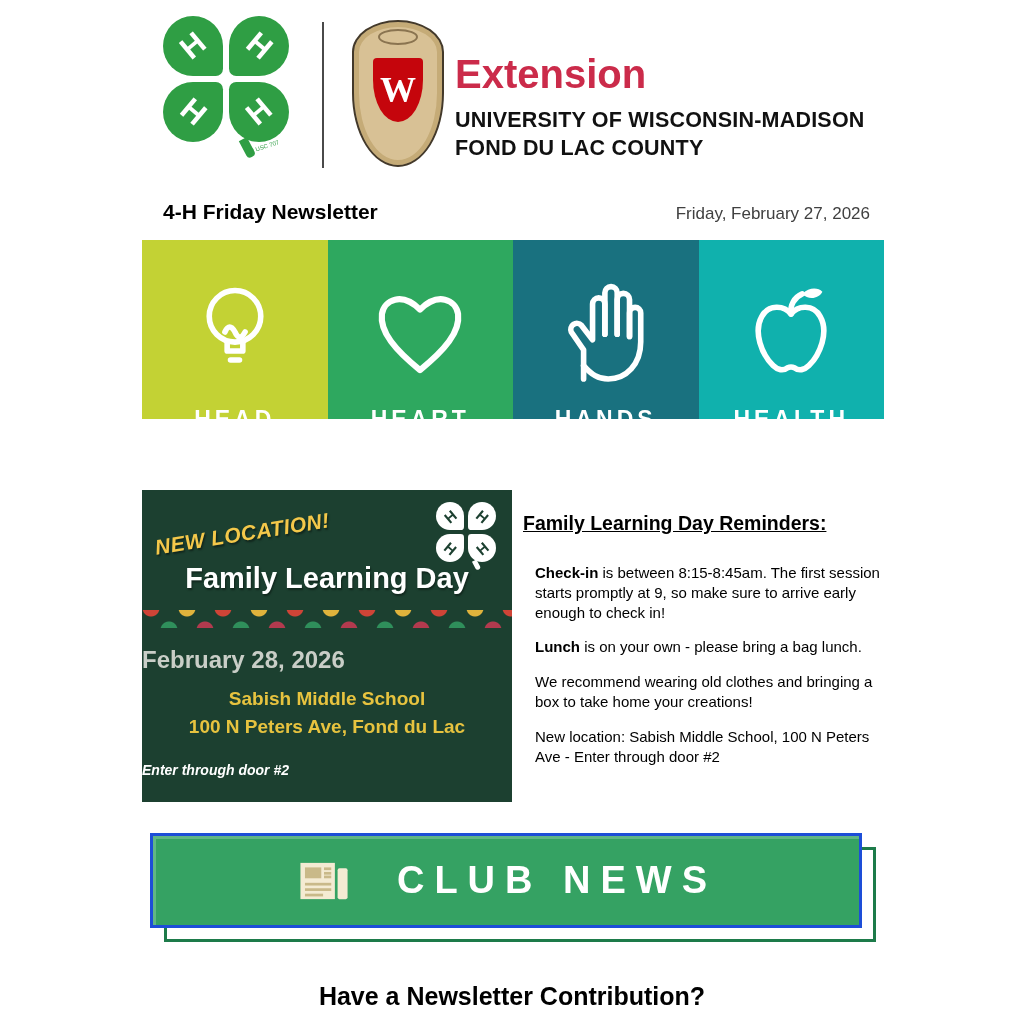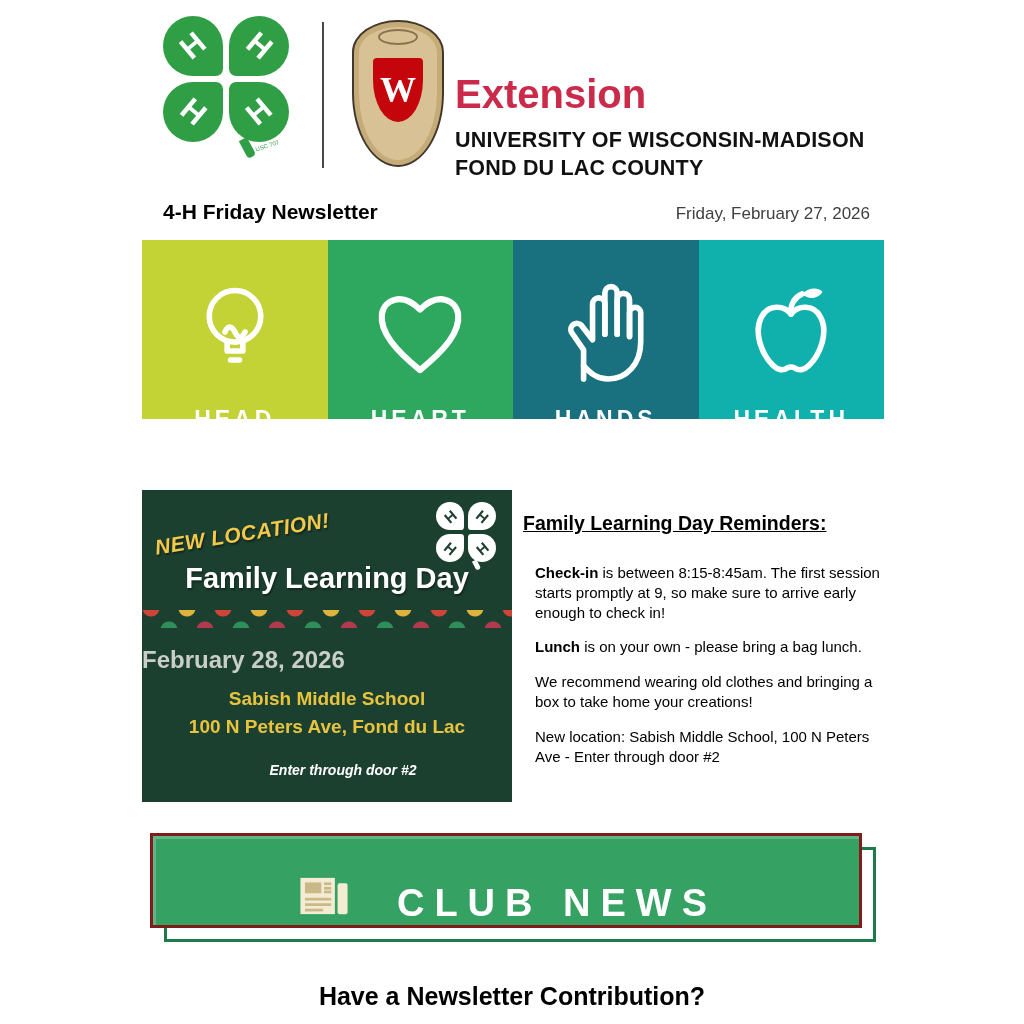--- a/index.html
+++ b/index.html
@@ -28,21 +28,21 @@
 
   #crest { position:absolute; left:352px; top:20px; width:92px; height:147px; background:#d8c195;
     border:2px solid #43392a; border-radius:46px 46px 46px 46px / 32px 32px 74px 74px;
     box-shadow: inset 0 0 0 5px #c5ab77; display:flex; justify-content:center; }
   #crest .crest-shield { margin-top:36px; width:50px; height:64px; background:#c5050c;
     border-radius:4px 4px 25px 25px / 4px 4px 42px 42px; display:flex; align-items:center; justify-content:center; }
   #crest .crest-shield span { font-family:"Liberation Serif", serif; font-weight:700; font-size:36px; color:#fff; }
   #crest::before { content:""; position:absolute; top:7px; width:36px; height:12px;
     border:2px solid #8a7450; border-radius:50%; }
 
-  #brand-text { position:absolute; left:455px; top:52px;margin-top:20px; }
+  #brand-text { position:absolute; left:455px; top:52px; }
   #brand-text .ext { font-size:40px; font-weight:700; color:#cb2b4a; margin-bottom:10px; }
   #brand-text .uni, #brand-text .county { font-size:21.5px; font-weight:700; color:#111; letter-spacing:0.2px; line-height:1.3; }
 
   
   #masthead { position:absolute; left:142px; top:200px; width:742px; display:flex;
     justify-content:space-between; align-items:baseline; padding:0 14px 0 21px; }
   #masthead .nl-title { font-size:21px; font-weight:700; color:#000; }
   #masthead .nl-date { font-size:17px; color:#404040; }
 
   
@@ -73,35 +73,35 @@
       radial-gradient(circle at 27px 20px, #2f8f5b 8px, transparent 9px),
       radial-gradient(circle at 45px -2px, #e0b33c 8px, transparent 9px),
       radial-gradient(circle at 63px 20px, #b23a4e 8px, transparent 9px);
     background-size:72px 18px; }
   #flyer .f-date { position:absolute; left:0; right:0; top:156px; text-align:left; font-size:24px;
     font-weight:700; color:#c9cec7; }
   #flyer .f-venue { position:absolute; left:0; right:0; top:198px; text-align:center; font-size:19px;
     font-weight:700; color:#e7c33f; }
   #flyer .f-addr { position:absolute; left:0; right:0; top:226px; text-align:center; font-size:19px;
     font-weight:700; color:#e7c33f; }
-  #flyer .f-note { position:absolute; left:0; right:0; top:272px; text-align:center; font-size:14px;
-    font-weight:700; font-style:italic; color:#fff;padding-left:32px; }
+  #flyer .f-note { position:absolute; left:0; right:0; top:272px; text-align:left; font-size:14px;
+    font-weight:700; font-style:italic; color:#fff; }
 
   
   #reminders { position:absolute; left:523px; top:512px; width:358px; color:#000; }
   #reminders .rem-head { font-size:19.5px; font-weight:700; text-decoration:underline; margin-bottom:28px; }
   #reminders p { font-size:15px; line-height:1.32; margin-bottom:15px;margin-left:12px; }
   #reminders p strong { font-weight:700; }
 
   
   #club-echo { position:absolute; left:164px; top:847px; width:712px; height:95px;
     border:3px solid #1d7b4a; }
   #club-banner { position:absolute; left:150px; top:833px; width:712px; height:95px; background:#35a263;
-    border:3px solid #7f1d1d; box-shadow:inset 3px 3px 0 rgba(255,255,255,0.22);
-    display:flex; align-items:flex-end; justify-content:center; gap:44px; cursor:pointer; }
+    border:3px solid #1d4ed8; box-shadow:inset 3px 3px 0 rgba(255,255,255,0.22);
+    display:flex; align-items:center; justify-content:center; gap:44px; cursor:pointer; }
   #club-banner .cn-label { font-size:38px; font-weight:800; color:#fff; letter-spacing:10px; }
   #club-banner svg { width:58px; height:58px; }
 
   
   #footer-heading { position:absolute; left:0; right:0; top:982px; text-align:center;
     font-size:25px; font-weight:700; color:#000; }
 </style>
 </head>
 <body>
 

